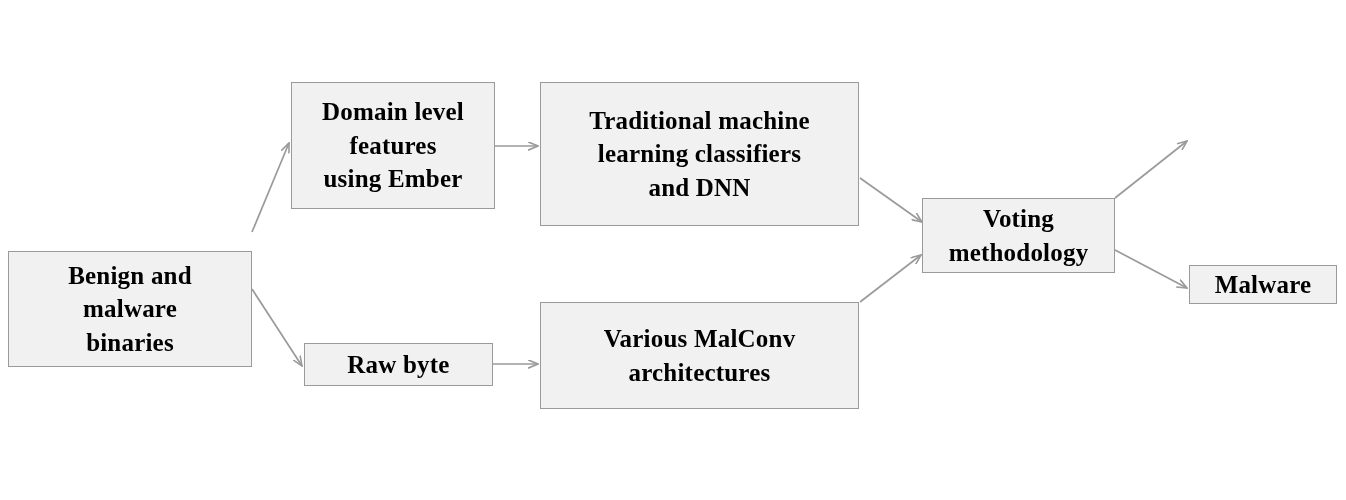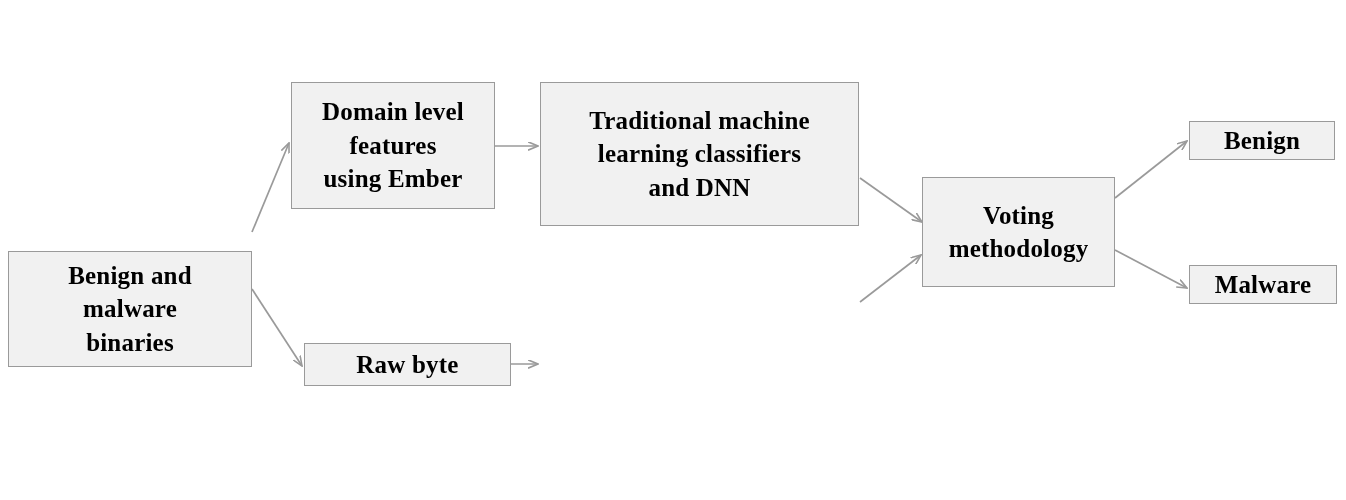--- a/index.html
+++ b/index.html
@@ -44,23 +44,23 @@
     top: 0;
     width: 1346px;
     height: 500px;
     z-index: 1;
   }
 
   
   #node-input        { left: 8px;    top: 207px; width: 244px; height: 116px; margin-top: 44px; }
   #node-domain       { left: 291px;  top: 82px;  width: 204px; height: 127px; }
   #node-traditional  { left: 540px;  top: 82px;  width: 319px; height: 144px; }
-  #node-rawbyte      { left: 304px;  top: 343px; width: 207px; height: 43px; }
+  #node-rawbyte      { left: 304px;  top: 343px; width: 189px; height: 43px; }
   #node-malconv      { left: 540px;  top: 302px; width: 319px; height: 107px; }
-  #node-voting       { left: 922px;  top: 177px; width: 193px; height: 110px; }
+  #node-voting       { left: 922px;  top: 198px; width: 193px; height: 75px; }
   #node-benign       { left: 1189px; top: 121px; width: 146px; height: 39px; }
   #node-malware      { left: 1189px; top: 265px; width: 148px; height: 39px; }
 </style>
 </head>
 <body>
 
 <div id="canvas">
 
   <svg id="edges" viewBox="0 0 1346 500" xmlns="http://www.w3.org/2000/svg">
     <defs>
@@ -96,27 +96,28 @@
   <div class="node" id="node-traditional">
     <span class="node-label">Traditional machine
 learning classifiers
 and DNN</span>
   </div>
 
   <div class="node" id="node-rawbyte">
     <span class="node-label">Raw byte</span>
   </div>
 
+  <div class="node" id="node-malconv">
+    <span class="node-label">Various MalConv
+architectures</span>
+  </div>
 
   <div class="node" id="node-voting">
     <span class="node-label">Voting
 methodology</span>
   </div>
 
-  <div class="node" id="node-benign">
-    <span class="node-label">Benign</span>
-  </div>
 
   <div class="node" id="node-malware">
     <span class="node-label">Malware</span>
   </div>
 
 </div>
 
 </body></html>

